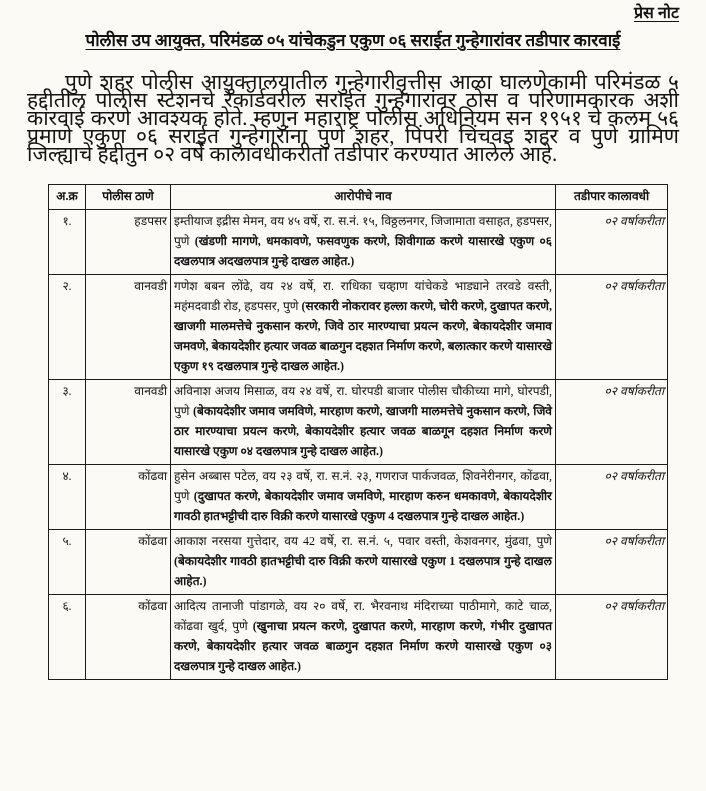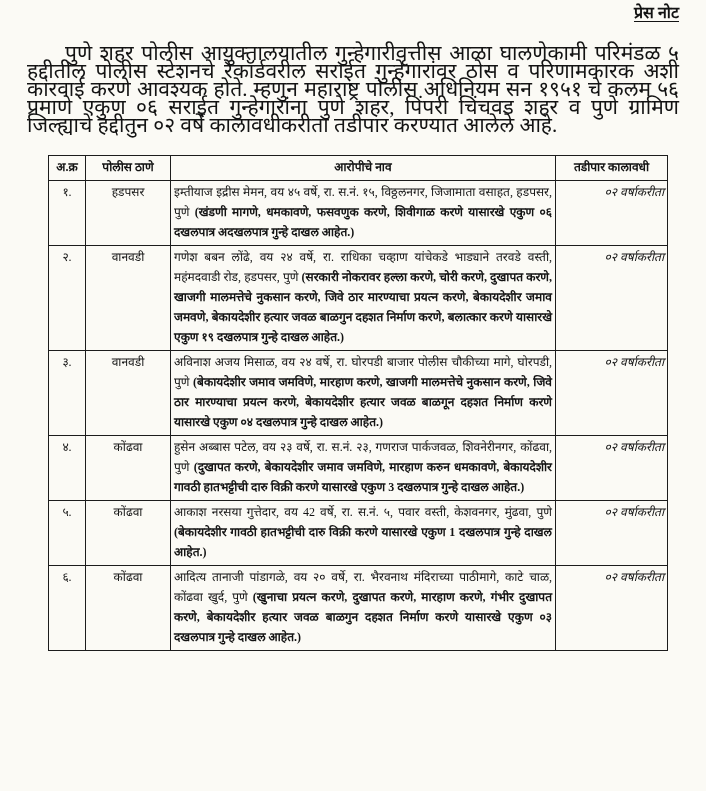--- a/index.html
+++ b/index.html
@@ -48,32 +48,33 @@
     font-size:12px;
     line-height:20px;
     padding:1px 3px 3px 3px;
   }
   col.c-sr{width:37px;}
   col.c-station{width:85px;}
   col.c-details{width:385px;}
   col.c-duration{width:112px;}
   th{font-weight:bold;text-align:center;padding-top:2px;}
   td.cell-sr{text-align:center;}
-  td.cell-station{text-align:center;}
+  td.cell-station{text-align:right;}
   td.cell-details{text-align:justify;padding-left:6px;padding-right:6px;margin-top:32px;}
   td.cell-duration{text-align:right;font-style:italic;}
   td.cell-details strong{font-weight:bold;}
 </style>
 </head>
 <body>
 
 <div class="doc">
 
   <div class="doc-title">प्रेस नोट</div>
 
+  <div class="doc-heading">पोलीस उप आयुक्त, परिमंडळ ०५ यांचेकडुन एकुण ०६ सराईत गुन्हेगारांवर तडीपार कारवाई</div>
 
   <p class="doc-paragraph">पुणे शहर पोलीस आयुक्तालयातील गुन्हेगारीवृत्तीस आळा घालणेकामी परिमंडळ ५ हद्दीतील पोलीस स्टेशनचे रेकॉर्डवरील सराईत गुन्हेगारांवर ठोस व परिणामकारक अशी कारवाई करणे आवश्यक होते. म्हणुन महाराष्ट्र पोलीस अधिनियम सन १९५१ चे कलम ५६ प्रमाणे एकुण ०६ सराईत गुन्हेगारांना पुणे शहर, पिंपरी चिंचवड शहर व पुणे ग्रामिण जिल्ह्याचे हद्दीतुन ०२ वर्षे कालावधीकरीता तडीपार करण्यात आलेले आहे.</p>
 
   <table class="report">
     <colgroup>
       <col class="c-sr">
         <col class="c-station">
         <col class="c-details">
         <col class="c-duration">
     </colgroup>
@@ -100,21 +101,21 @@
       </tr>
       <tr>
         <td class="cell-sr">३.</td>
         <td class="cell-station">वानवडी</td>
         <td class="cell-details"><span>अविनाश अजय मिसाळ, वय २४ वर्षे, रा. घोरपडी बाजार पोलीस चौकीच्या मागे, घोरपडी, पुणे </span><strong>(बेकायदेशीर जमाव जमविणे, मारहाण करणे, खाजगी मालमत्तेचे नुकसान करणे, जिवे ठार मारण्याचा प्रयत्न करणे, बेकायदेशीर हत्यार जवळ बाळगून दहशत निर्माण करणे यासारखे एकुण ०४ दखलपात्र गुन्हे दाखल आहेत.)</strong></td>
         <td class="cell-duration">०२ वर्षाकरीता</td>
       </tr>
       <tr>
         <td class="cell-sr">४.</td>
         <td class="cell-station">कोंढवा</td>
-        <td class="cell-details"><span>हुसेन अब्बास पटेल, वय २३ वर्षे, रा. स.नं. २३, गणराज पार्कजवळ, शिवनेरीनगर, कोंढवा, पुणे </span><strong>(दुखापत करणे, बेकायदेशीर जमाव जमविणे, मारहाण करुन धमकावणे, बेकायदेशीर गावठी हातभट्टीची दारु विक्री करणे यासारखे एकुण 3 दखलपात्र गुन्हे दाखल आहेत.)</strong></td>
+        <td class="cell-details"><span>हुसेन अब्बास पटेल, वय २३ वर्षे, रा. स.नं. २३, गणराज पार्कजवळ, शिवनेरीनगर, कोंढवा, पुणे </span><strong>(दुखापत करणे, बेकायदेशीर जमाव जमविणे, मारहाण करुन धमकावणे, बेकायदेशीर गावठी हातभट्टीची दारु विक्री करणे यासारखे एकुण 4 दखलपात्र गुन्हे दाखल आहेत.)</strong></td>
         <td class="cell-duration">०२ वर्षाकरीता</td>
       </tr>
       <tr>
         <td class="cell-sr">५.</td>
         <td class="cell-station">कोंढवा</td>
         <td class="cell-details"><span>आकाश नरसया गुत्तेदार, वय 42 वर्षे, रा. स.नं. ५, पवार वस्ती, केशवनगर, मुंढवा, पुणे </span><strong>(बेकायदेशीर गावठी हातभट्टीची दारु विक्री करणे यासारखे एकुण 1 दखलपात्र गुन्हे दाखल आहेत.)</strong></td>
         <td class="cell-duration">०२ वर्षाकरीता</td>
       </tr>
       <tr>
         <td class="cell-sr">६.</td>

